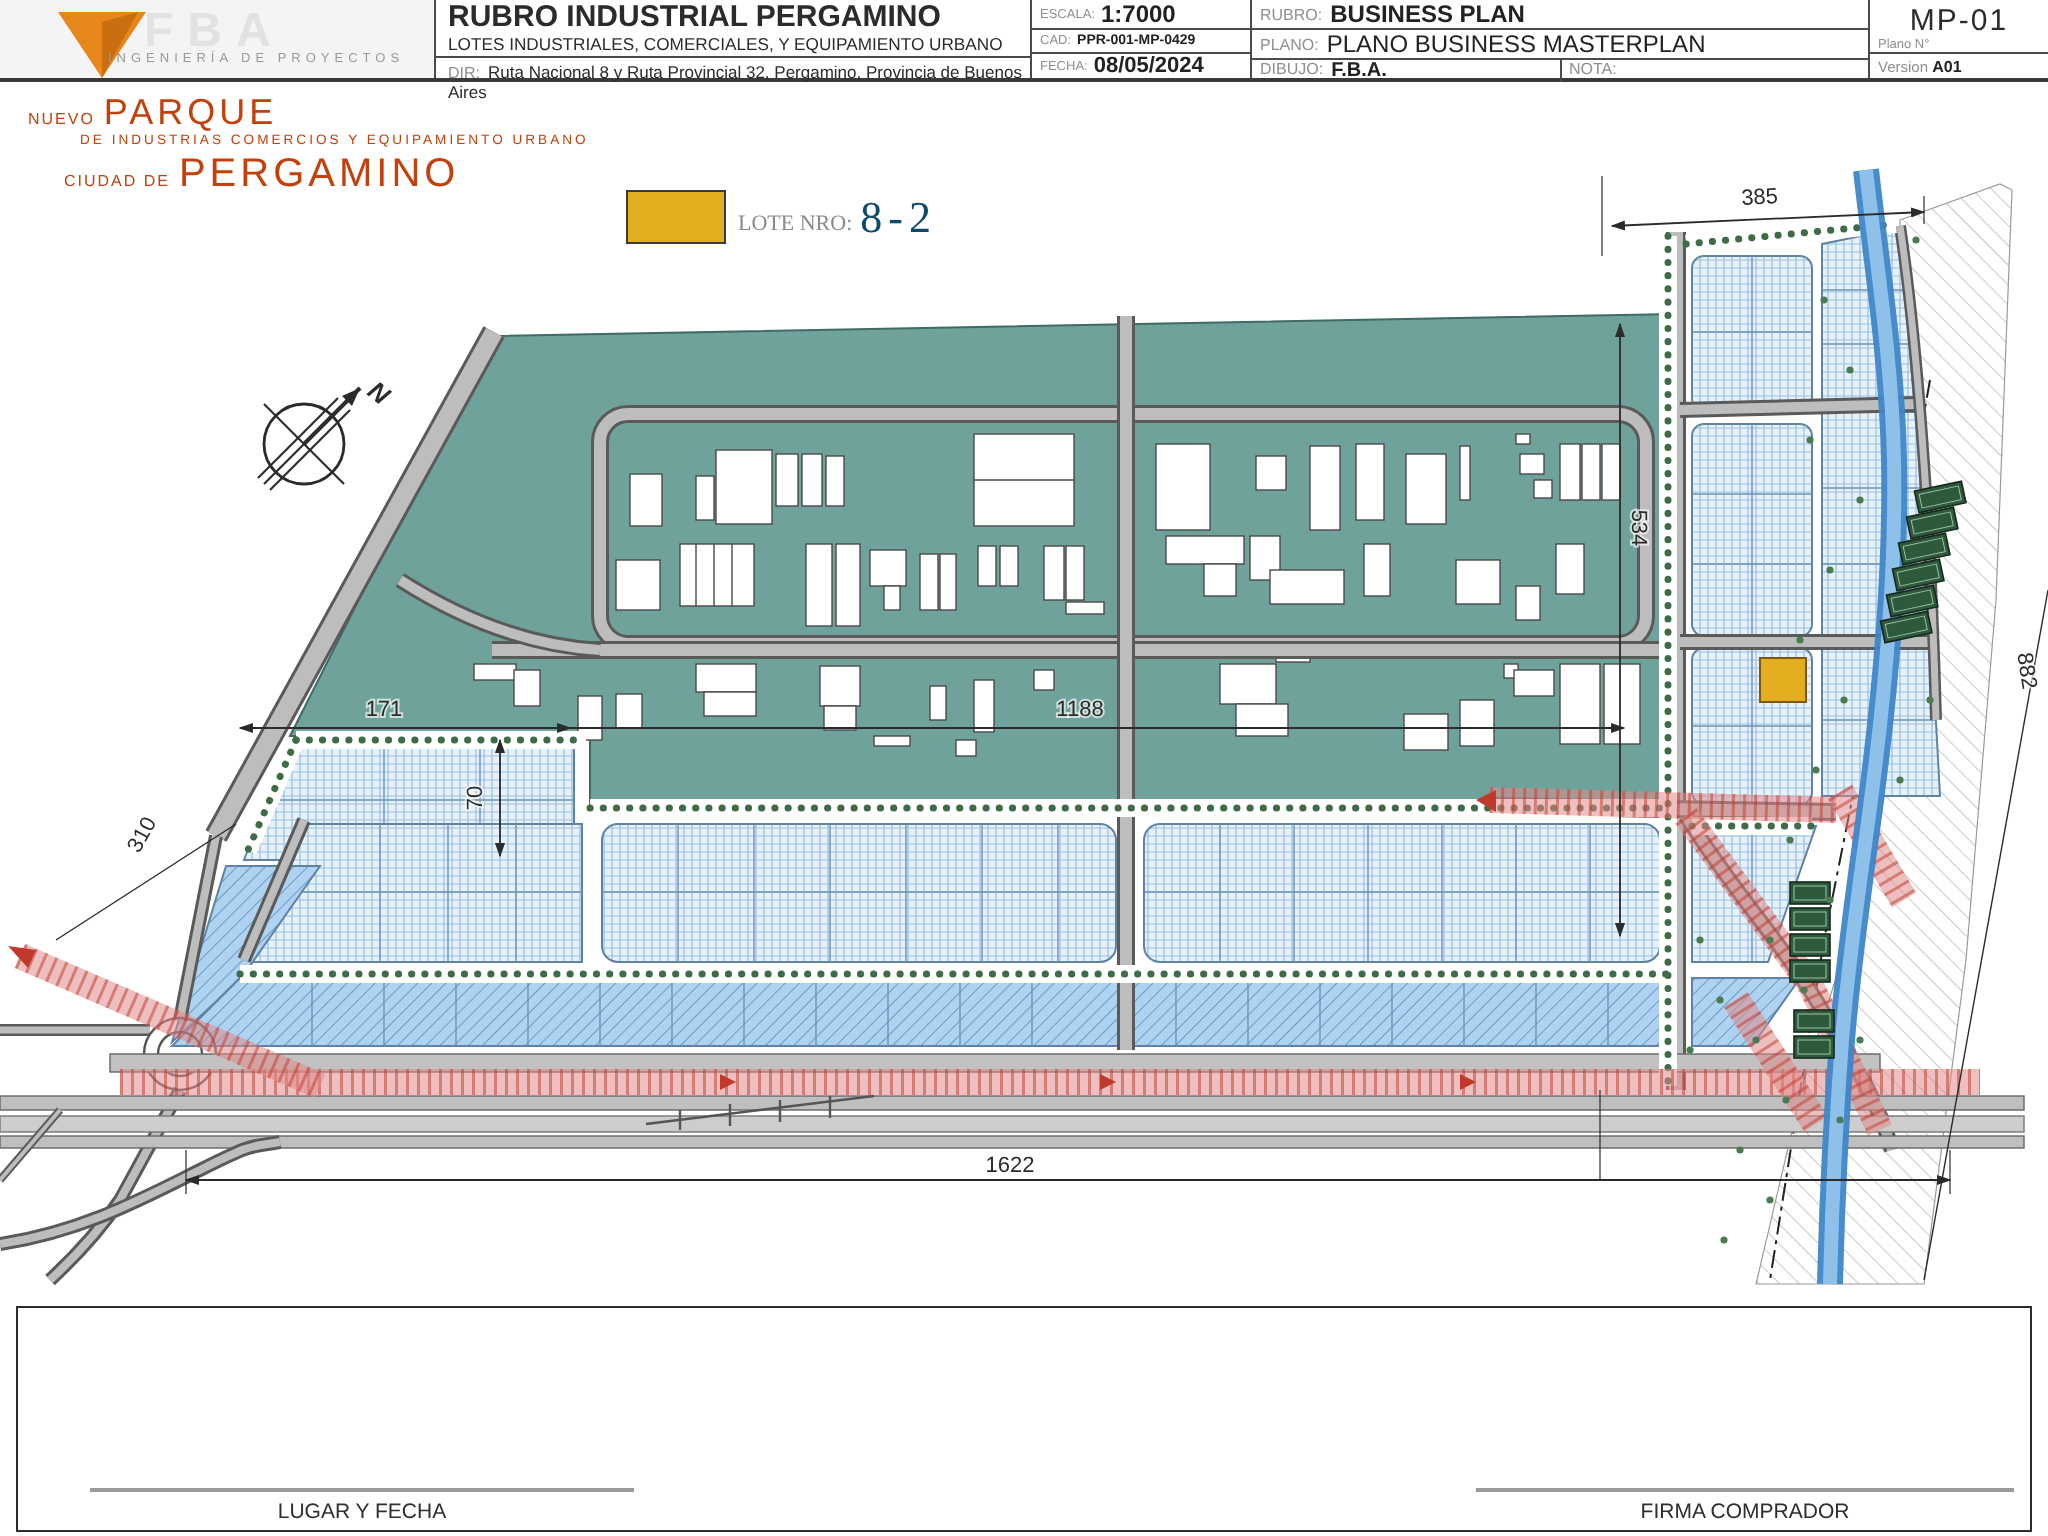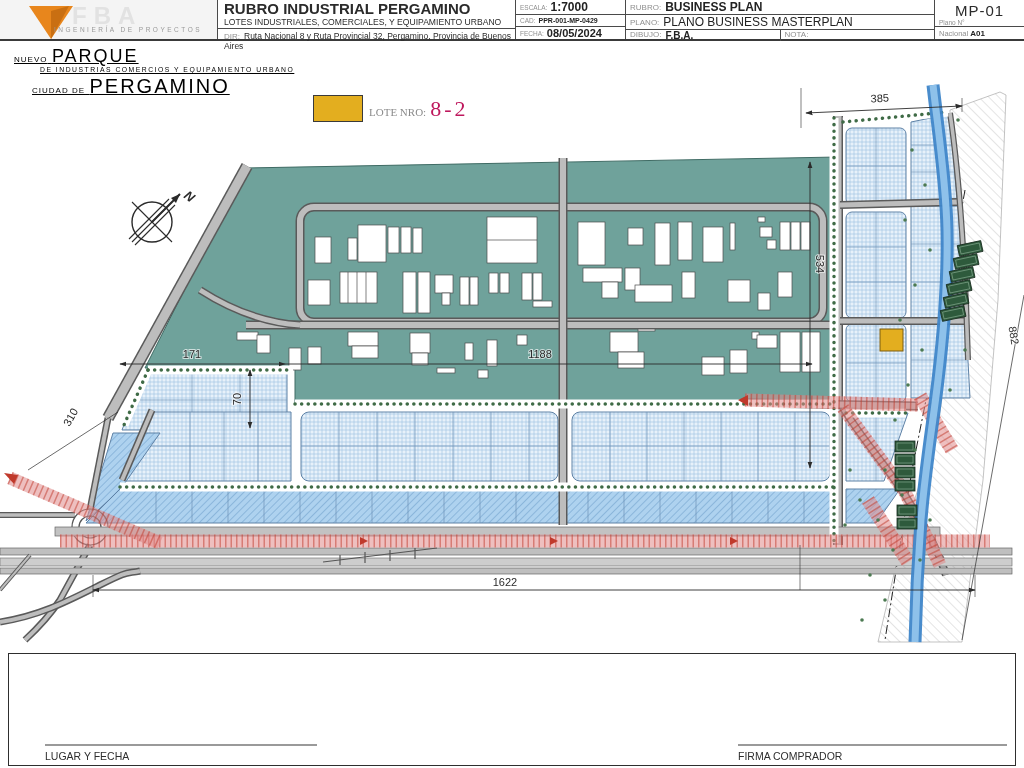--- a/index.html
+++ b/index.html
@@ -30,35 +30,35 @@
   .val-m{font-size:12px;white-space:nowrap;}
   .tb-row-split{display:flex;flex:1;}
   .tb-half{flex:1;display:flex;align-items:flex-start;padding-left:4px;border-right:1px solid #4a4a4a;}
   .tb-half:last-child{border-right:none;}
   .tb-sheet{width:89px;border-right:none;display:flex;flex-direction:column;}
   .sheet-num{font-size:15px;text-align:center;padding-top:2px;letter-spacing:1px;color:#2b2b2b;}
   .sheet-lab{font-size:6.5px;color:#8f8f8f;padding-left:4px;margin-top:auto;}
   .sheet-ver{border-top:1px solid #4a4a4a;font-size:7.5px;padding:2px 0 2px 4px;color:#8f8f8f;}
   .sheet-ver b{color:#222;font-size:8px;}
   
-  .wm{position:absolute;left:14px;top:47px;color:#000000;line-height:1;text-decoration:underline;}
+  .wm{position:absolute;left:14px;top:47px;color:#c2410c;line-height:1;}
   .wm-s{font-size:8px;letter-spacing:1px;}
   .wm-b{font-size:18px;letter-spacing:2px;}
   .wm-l2{font-size:6.8px;letter-spacing:1.5px;margin:2px 0 2px 26px;}
   .wm-l3{margin-left:18px;}
   .wm-b2{font-size:20px;letter-spacing:2px;}
   
   .legend{position:absolute;left:313px;top:94px;display:flex;align-items:center;font-family:Liberation Serif, serif;}
   .swatch{width:48px;height:25px;border:1.5px solid #3a3a3a;}
   .leg-lab{font-size:11px;color:#8a8a8a;margin:8px 4px 0 6px;}
-  .leg-val{font-size:22px;color:#be185d;letter-spacing:3px;margin-top:2px;}
+  .leg-val{font-size:22px;color:#0c4a6e;letter-spacing:3px;margin-top:2px;}
   
   .sig{position:absolute;left:8px;top:653px;width:1006px;height:111px;
        border:1.5px solid #2e2e2e;background:#fff;}
-  .sigline{position:absolute;top:90px;border-top:2.5px solid #9a9a9a;}
+  .sigline{position:absolute;top:90px;border-top:2.5px solid #9a9a9a;text-align:center;}
   .sigline span{font-size:10.5px;color:#2e2e2e;}
   
   .plan{position:absolute;left:0;top:0;}
   text{font-family:"Liberation Sans",sans-serif;}
   .dim{font-size:11px;fill:#2b2b2b;paint-order:stroke;stroke:rgba(255,255,255,.65);stroke-width:2px;}
   .rc{stroke:#5a5a5a;fill:none;}
   .rf{stroke:#bdbdbd;fill:none;}
   .blk{stroke:#5f82a6;stroke-width:1;}
   .sub{stroke:#6d93b8;stroke-width:0.7;fill:none;}
   .bld{fill:#ffffff;stroke:#4a4a4a;stroke-width:0.7;}
@@ -455,21 +455,21 @@
         </div>
         <div class="tb-half">
           <span class="lab2">NOTA:</span>
         </div>
       </div>
     </div>
     <div class="tb-cell tb-sheet">
       <div class="sheet-num">MP-01</div>
       <div class="sheet-lab">Plano N°</div>
       <div class="sheet-ver">
-        <span>Nacional</span>
+        <span>Version</span>
         <b>A01</b>
       </div>
     </div>
   </header>
 
   <div class="wm">
     <div><span class="wm-s">NUEVO</span>
          <span class="wm-b">PARQUE</span></div>
     <div class="wm-l2">DE INDUSTRIAS COMERCIOS Y EQUIPAMIENTO URBANO</div>
     <div class="wm-l3"><span class="wm-s">CIUDAD DE</span>

